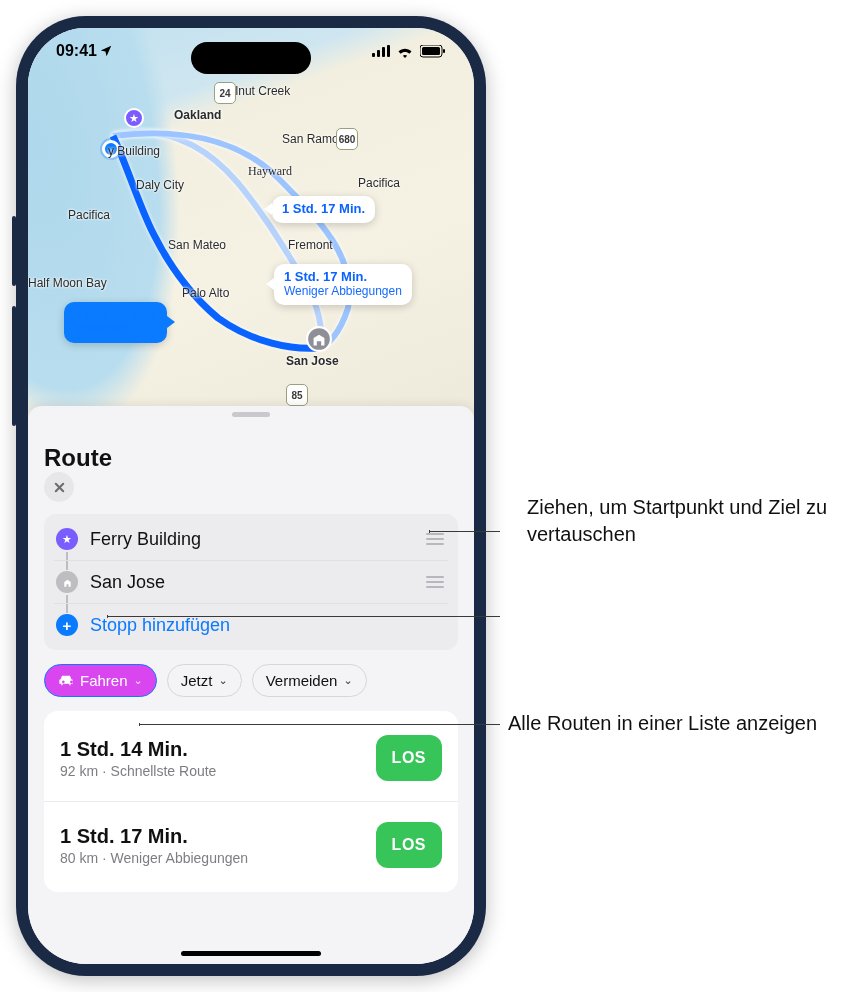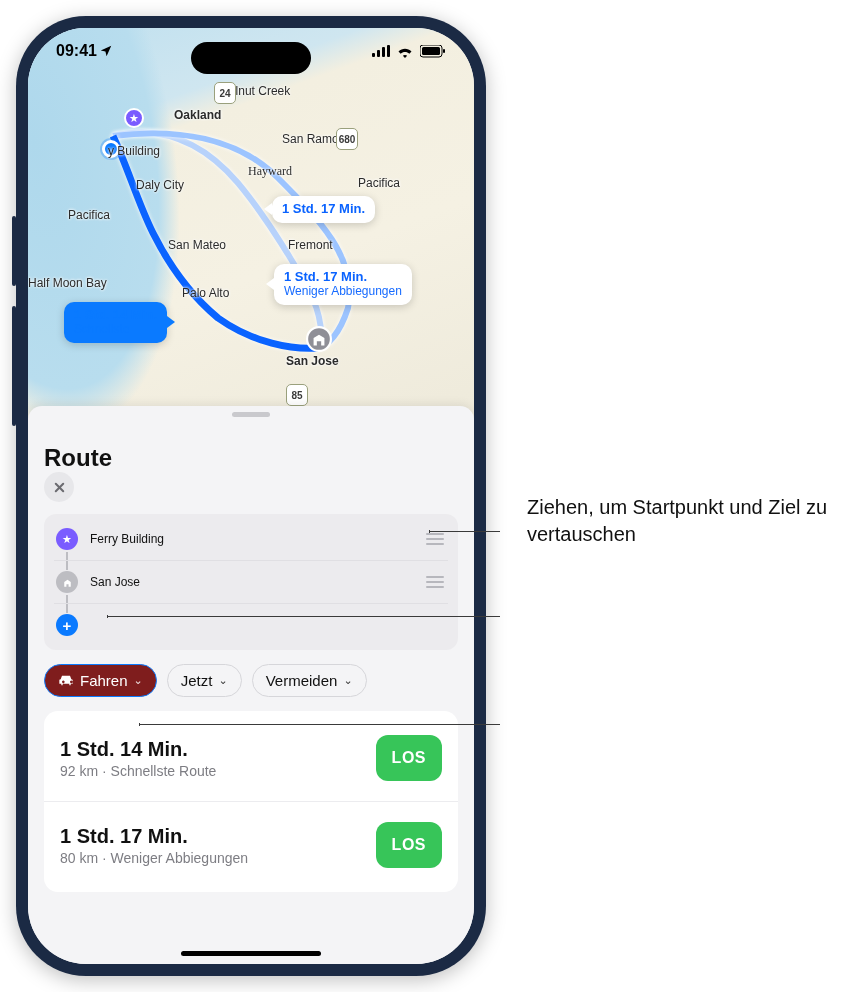--- a/index.html
+++ b/index.html
@@ -100,34 +100,34 @@
   .stops-card {
     background:#ecebee; border-radius:12px; padding:4px 10px 4px 10px;
   }
   .stop-row { display:flex; align-items:center; gap:12px; padding:10px 2px; position:relative;}
   .stop-row + .stop-row { border-top:1px solid #e0dfe3; }
   .stop-icon { width:22px; height:22px; border-radius:50%; display:flex;
     align-items:center; justify-content:center; flex:0 0 22px; }
   .stop-icon.star { background:#7a5cff; color:#fff; font-size:11px;}
   .stop-icon.poi  { background:#bdbdc2; color:#fff; }
   .stop-icon.add  { background:#0a7aff; color:#fff; font-size:15px; font-weight:700;}
-  .stop-label { flex:1; font-size:12px; color:#111; }
+  .stop-label { flex:1; font-size:18px; color:#111; }
   .stop-label.link { color:#0a7aff; }
   .grip { width:22px; display:flex; flex-direction:column; gap:3px; align-items:center; cursor:grab;}
   .grip span { display:block; width:18px; height:2px; background:#b7b7bd; border-radius:1px;}
   .dots { position:absolute; left:12px; top:34px; bottom:-10px; width:2px;
     background-image: radial-gradient(#bdbdc2 1px, transparent 1px);
     background-size: 2px 6px; background-repeat:repeat-y;}
   .stop-row:last-child .dots{display:none;}
 
   .filters { display:flex; gap:10px; margin:14px 0 14px 0;}
   .chip { display:flex; align-items:center; gap:6px; padding:7px 13px;
     border-radius:20px; font-size:15px; border:1px solid #d6d6da;
     background:#f4f4f6; color:#111; cursor:pointer;}
-  .chip.active { background:#7f1d1d; color:#fff; border-color:#0a7aff;}
+  .chip.active { background:#d946ef; color:#fff; border-color:#0a7aff;}
   .chip .chev { font-size:11px; opacity:.85;}
   .chip svg{display:block;}
 
   .routes-card { background:#fff; border-radius:14px; padding:4px 0; }
   .route-item { display:flex; align-items:center; justify-content:space-between;
     padding:20px 16px;}
   .route-item + .route-item { border-top:1px solid #ececef;}
   .route-info .time { font-size:20px; font-weight:700; color:#111;}
   .route-info .meta { font-size:14px; color:#7d7d83; margin-top:2px;}
   .go-btn { background:#37c559; color:#fff; font-weight:800; letter-spacing:.5px;
@@ -268,20 +268,21 @@
             </div>
             <div class="stop-label">San Jose</div>
             <div class="grip">
                 <span></span>
                 <span></span>
                 <span></span>
               </div>
           </div>
           <div class="stop-row">
             <div class="stop-icon add">+</div>
+            <div class="stop-label link">Stopp hinzufügen</div>
           </div>
         </div>
 
         <div class="filters">
           <div class="chip active">
             <span>
               <svg width="16" height="13" viewBox="0 0 24 18">
                   <path fill="#fff" d="M4 7l2-5h12l2 5 2 1v6h-3v2h-2v-2H7v2H5v-2H2V8l2-1zm2 4a2 2 0 100-.01zm12 0a2 2 0 100-.01z"></path>
                 </svg>
             </span>
@@ -322,14 +323,17 @@
   </div>
 
   <div class="lead" style="left:430px; top:531px; width:70px;"></div>
   <div class="annot" style="left:508px; top:494px;margin-left:19px;">
     <span>Ziehen, um Startpunkt und Ziel zu vertauschen</span>
   </div>
 
   <div class="lead" style="left:108px; top:616px; width:392px;"></div>
 
   <div class="lead" style="left:140px; top:724px; width:360px;"></div>
+  <div class="annot" style="left:508px; top:710px;">
+    <span>Alle Routen in einer Liste anzeigen</span>
+  </div>
 
 </div>
 
 </body></html>

